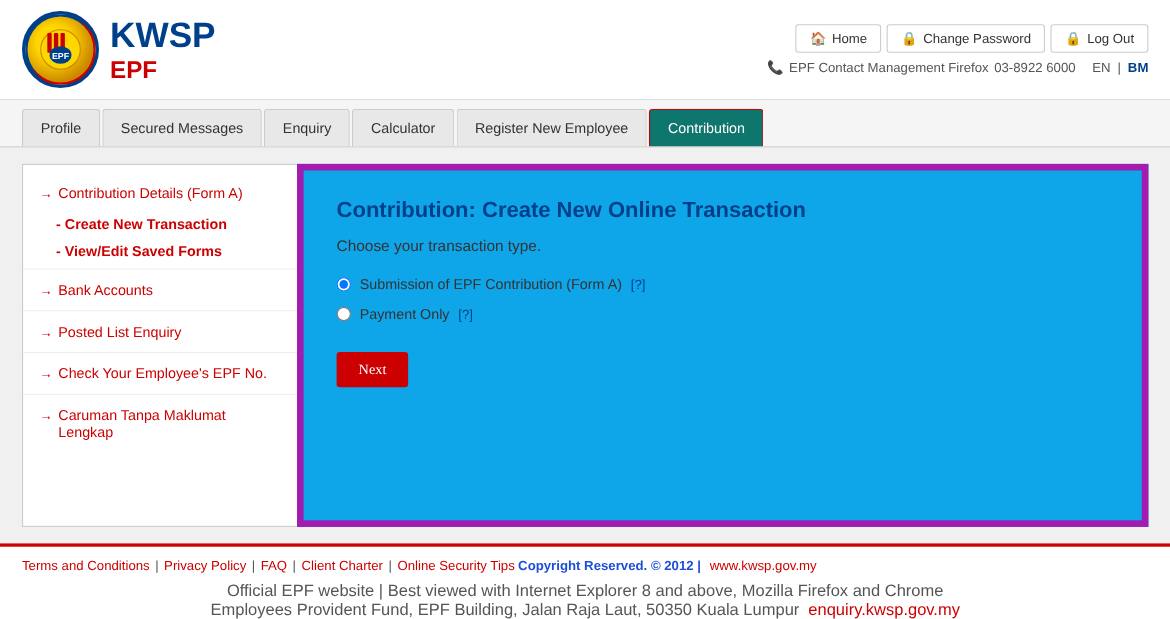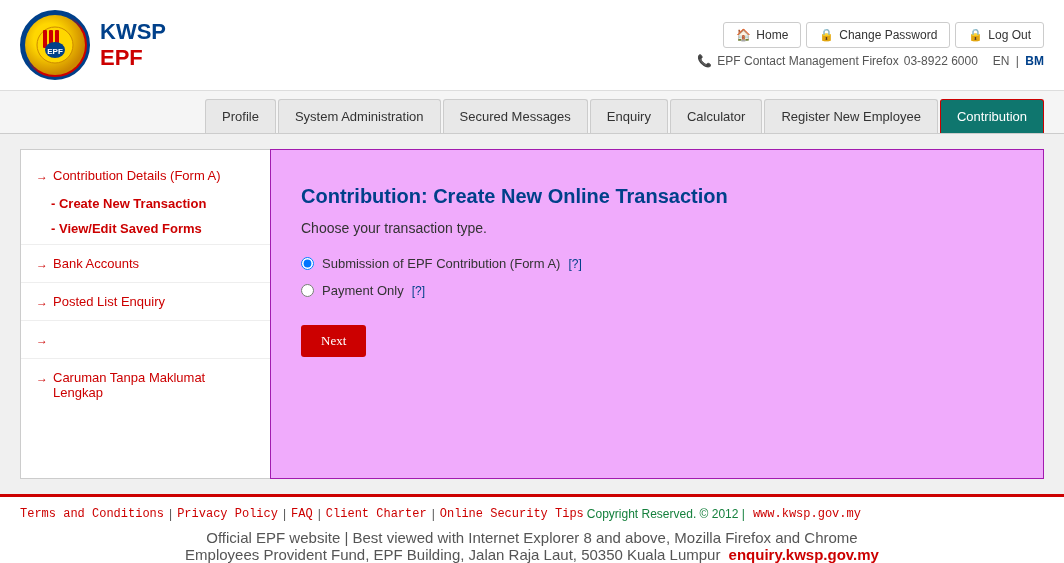--- a/index.html
+++ b/index.html
@@ -24,21 +24,21 @@
       overflow: hidden; position: relative;
     }
     .logo-inner {
       width: 60px; height: 60px;
       border-radius: 50%;
       background: radial-gradient(circle at 40% 40%, #ffd700 30%, #cc8800 70%);
       display: flex; align-items: center; justify-content: center;
       font-size: 20px; color: #00408a; font-weight: bold;
     }
     .logo-text { line-height: 1.2; }
-    .logo-text .kwsp { font-size: 22px; font-weight: bold; color: #00408a; }
+    .logo-text .kwsp { font-size: 32px; font-weight: bold; color: #00408a; }
     .logo-text .epf { font-size: 22px; font-weight: bold; color: #cc0000; }
 
     .header-right { text-align: right; }
     .header-buttons { display: flex; gap: 5px; justify-content: flex-end; margin-bottom: 6px; }
     .header-btn {
       background: white;
       border: 1px solid #ccc;
       padding: 5px 12px;
       font-size: 12px;
       cursor: pointer;
@@ -48,21 +48,20 @@
     }
 
     
     .nav-bar {
       background: #f5f5f5;
       border-bottom: 1px solid #ccc;
       padding: 0 20px;
       display: flex;
       align-items: flex-end;
       gap: 2px;
-      justify-content: flex-end;
     }
     .nav-tab {
       padding: 9px 16px;
       font-size: 13px;
       cursor: pointer;
       border: 1px solid #ccc;
       border-bottom: none;
       background: #e8e8e8;
       color: #333;
       border-radius: 3px 3px 0 0;
@@ -101,23 +100,23 @@
       font-size: 13px;
       cursor: pointer;
       color: #cc0000;
       font-weight: bold;
     }
     .sidebar-divider { border: none; border-top: 1px solid #eee; margin: 3px 0; }
 
     
     .content-panel {
       flex: 1;
-      background: #f0abfc;
-      border: 1px solid #a21caf;
-      padding: 35px 30px;
+      background: #0ea5e9;
+      border: 6px solid #a21caf;
+      padding: 25px 30px;
     }
     .content-title {
       font-size: 20px;
       font-weight: bold;
       color: #00408a;
       margin-bottom: 12px;
     }
     .content-subtitle {
       font-size: 14px;
       color: #333;
@@ -155,21 +154,21 @@
       border-top: 3px solid #cc0000;
       padding: 10px 20px 5px;
     }
     .footer-links {
       display: flex;
       gap: 0;
       flex-wrap: wrap;
       margin-bottom: 8px;
       font-size: 12px;
     }
-    .footer-links a { color: #cc0000; text-decoration: none; font-family: Liberation Mono, monospace; }
+    .footer-links a { color: #cc0000; text-decoration: none; }
     .footer-links span { color: #555; margin: 0 5px; }
     .footer-info {
       text-align: center;
       font-size: 15px;
       color: #555;
       margin-top: 5px;
     }
     .footer-info a { color: #cc0000; text-decoration: none; }
 
     .contact-row {
@@ -225,21 +224,20 @@
         <a href="#" style="color:#555; text-decoration:none;text-align:center;">EN</a>
         <span style="color:#555; margin: 0 3px;">|</span>
         <a href="#" style="color:#00408a; text-decoration:none; font-weight:bold;text-align:center;">BM</a>
       </span>
     </div>
   </div>
 </div>
 
 <div class="nav-bar">
   <div class="nav-tab">Profile</div>
-  <div class="nav-tab">System Administration</div>
   <div class="nav-tab">Secured Messages</div>
   <div class="nav-tab">Enquiry</div>
   <div class="nav-tab">Calculator</div>
   <div class="nav-tab">Register New Employee</div>
   <div class="nav-tab active">Contribution</div>
 </div>
 
 <div class="main-area">
 
   <div class="sidebar">
@@ -259,20 +257,21 @@
       <span class="label">Bank Accounts</span>
     </div>
     <hr class="sidebar-divider">
     <div class="sidebar-item">
       <span class="arrow">→</span>
       <span class="label">Posted List Enquiry</span>
     </div>
     <hr class="sidebar-divider">
     <div class="sidebar-item">
       <span class="arrow">→</span>
+      <span class="label">Check Your Employee's EPF No.</span>
     </div>
     <hr class="sidebar-divider">
     <div class="sidebar-item">
       <span class="arrow">→</span>
       <span class="label">Caruman Tanpa Maklumat Lengkap</span>
     </div>
   </div>
 
   <div class="content-panel">
     <div class="content-title">Contribution: Create New Online Transaction</div>
@@ -298,23 +297,23 @@
   <div class="footer-links">
     <a href="#">Terms and Conditions</a>
     <span> | </span>
     <a href="#">Privacy Policy</a>
     <span> | </span>
     <a href="#">FAQ</a>
     <span> | </span>
     <a href="#">Client Charter</a>
     <span> | </span>
     <a href="#">Online Security Tips</a>
-    <span style="color:#15803d; margin-left:3px;">Copyright Reserved. © 2012 |</span>
+    <span style="color:#1d4ed8; margin-left:3px;font-weight:bold;">Copyright Reserved. © 2012 |</span>
     <a href="#" style="color:#cc0000; text-decoration:none; margin-left:3px;">www.kwsp.gov.my</a>
   </div>
   <div class="footer-info">
     <div>Official EPF website | Best viewed with Internet Explorer 8 and above, Mozilla Firefox and Chrome</div>
     <div>
       <span>Employees Provident Fund, EPF Building, Jalan Raja Laut, 50350 Kuala Lumpur</span>
-      <a href="#" style="color:#cc0000; text-decoration:none; margin-left:4px;font-weight:bold;">enquiry.kwsp.gov.my</a>
+      <a href="#" style="color:#cc0000; text-decoration:none; margin-left:4px;">enquiry.kwsp.gov.my</a>
     </div>
   </div>
 </div>
 
 </body></html>

